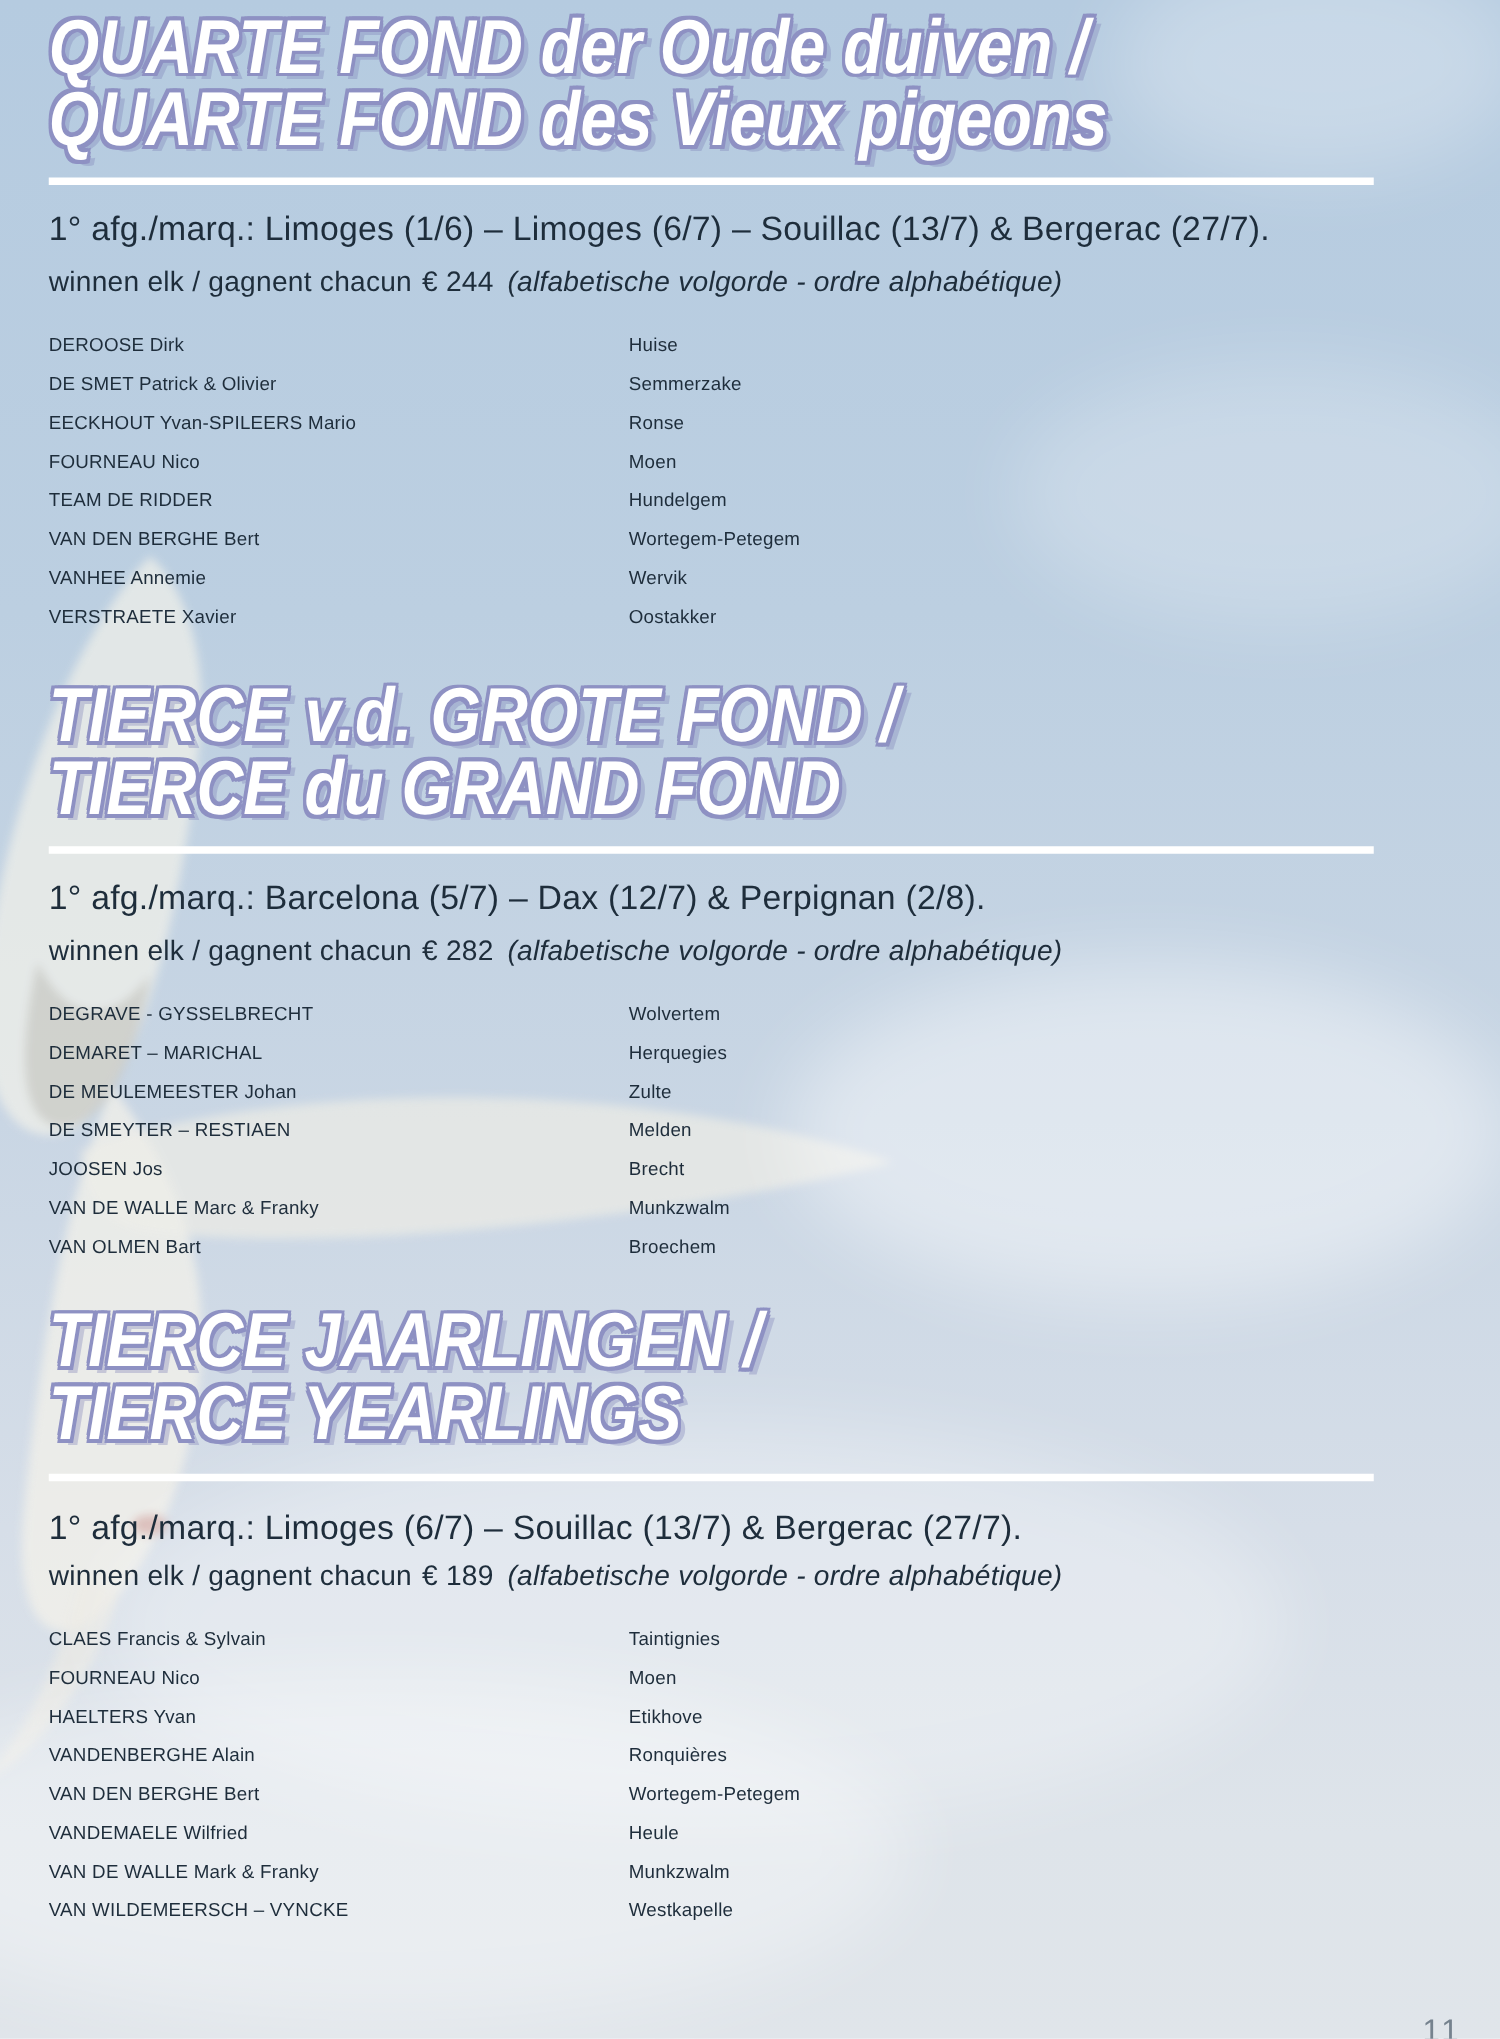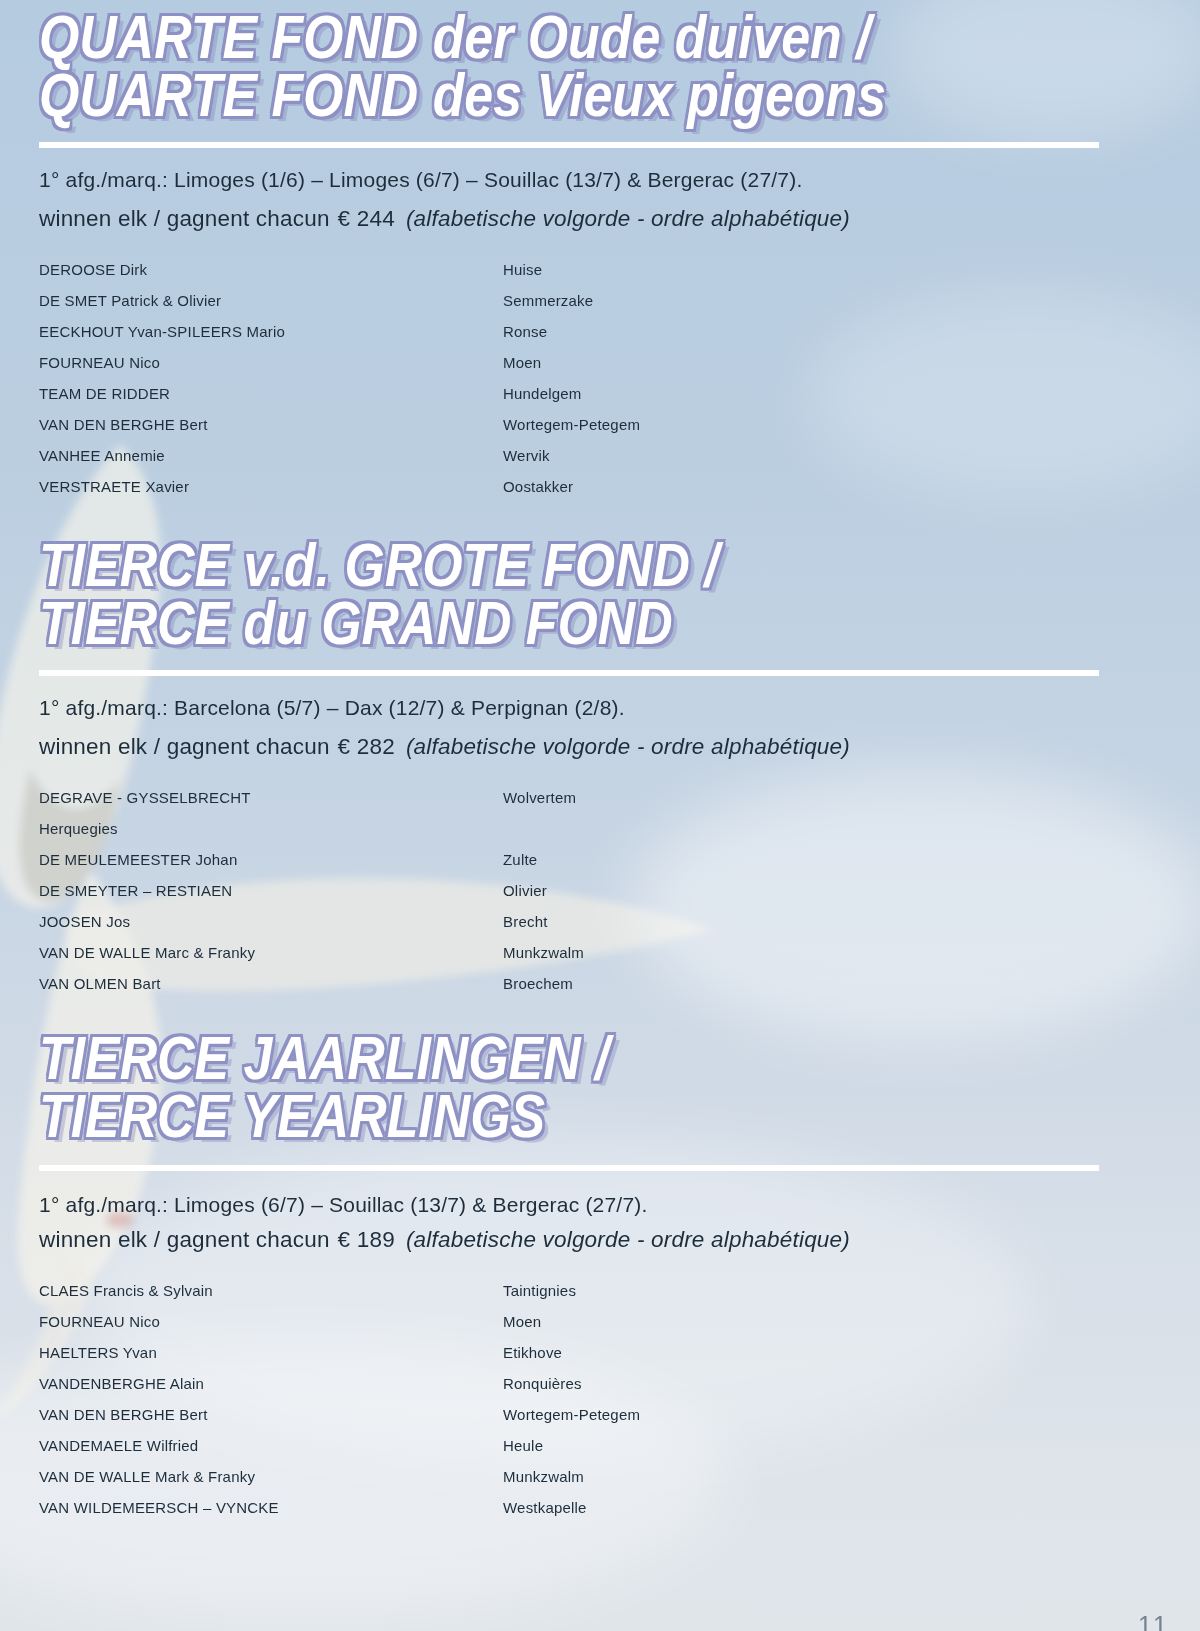--- a/index.html
+++ b/index.html
@@ -43,21 +43,21 @@
        7px  5px 0 rgba(126,130,182,.35);
   }
   .title .tl{display:block}
   .s1 .title{margin-top:8px}
   .s2 .title{margin-top:34px}
   .s3 .title{margin-top:30px}
 
   .rule{height:6px;background:var(--rule,#ffffff);margin-top:18px}
   .s3 .rule{margin-top:20px}
 
-  .races{margin-top:20px;font-size:21px;letter-spacing:.2px;color:var(--text,#1e2d3b)}
+  .races{margin-top:20px;font-size:27px;letter-spacing:.2px;color:var(--text,#1e2d3b)}
   .s3 .races{margin-top:22px}
   .prize{margin-top:14px;font-size:22.5px;letter-spacing:.2px;color:var(--text,#1e2d3b)}
   .s3 .prize{margin-top:10px}
   .amount{font-weight:normal;margin:0 11px 0 8px}
   .note{font-style:italic}
 
   .winners{margin-top:22px}
   .row{display:flex;height:31px;align-items:center;font-size:15px;letter-spacing:.2px;color:var(--text,#1e2d3b)}
   .name{width:464px;flex:none}
   .place{flex:1}
@@ -152,31 +152,32 @@
       <span>winnen elk / gagnent chacun</span><strong class="amount">€ 282</strong><em class="note">(alfabetische volgorde - ordre alphabétique)</em>
     </p>
     <div class="winners">
 
         <div class="row">
           <span class="name">DEGRAVE - GYSSELBRECHT</span>
           <span class="place">Wolvertem</span>
         </div>
 
         <div class="row">
+          <span class="name">DEMARET – MARICHAL</span>
           <span class="place">Herquegies</span>
         </div>
 
         <div class="row">
           <span class="name">DE MEULEMEESTER Johan</span>
           <span class="place">Zulte</span>
         </div>
 
         <div class="row">
           <span class="name">DE SMEYTER – RESTIAEN</span>
-          <span class="place">Olivier</span>
+          <span class="place">Melden</span>
         </div>
 
         <div class="row">
           <span class="name">JOOSEN Jos</span>
           <span class="place">Brecht</span>
         </div>
 
         <div class="row">
           <span class="name">VAN DE WALLE Marc &amp; Franky</span>
           <span class="place">Munkzwalm</span>

